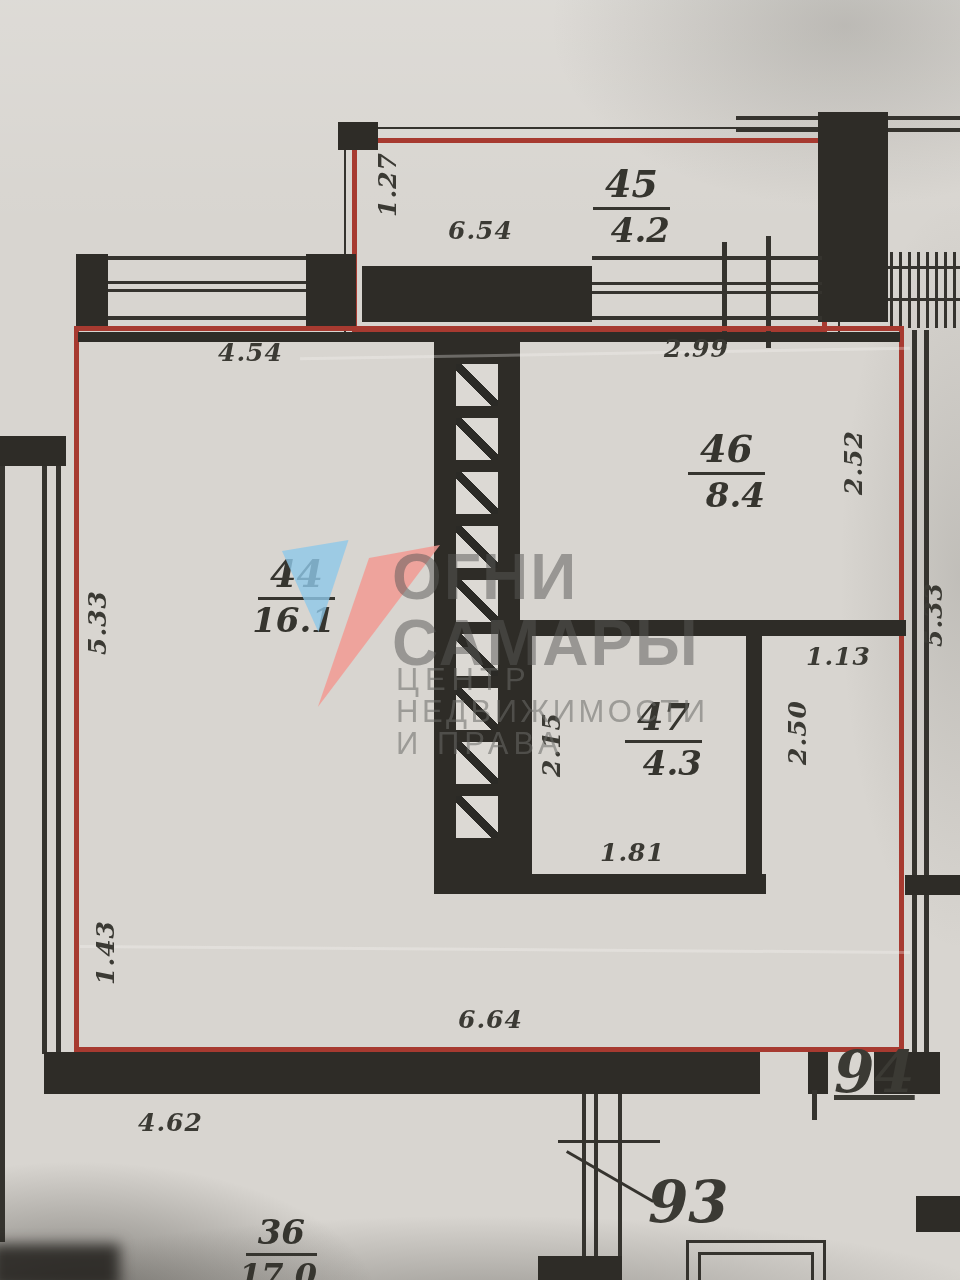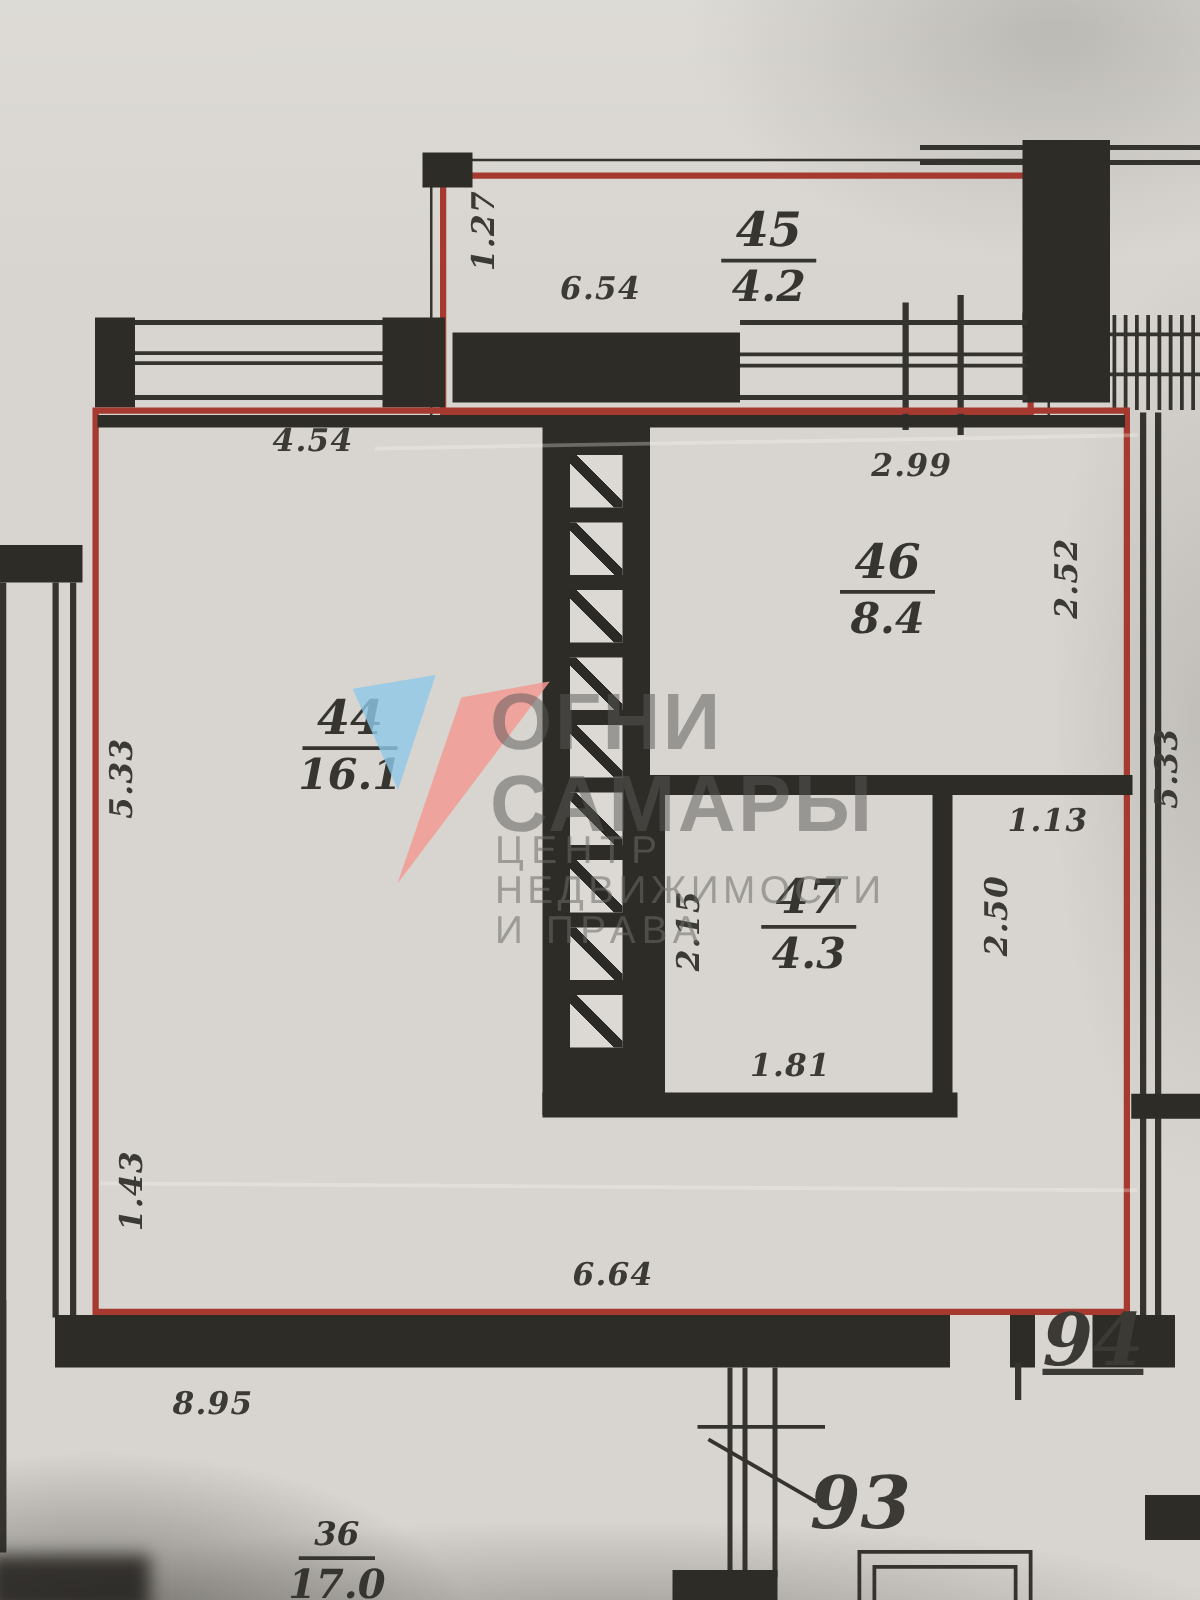--- a/index.html
+++ b/index.html
@@ -15,21 +15,21 @@
     font-family:"DejaVu Serif", serif;
   }
   .w{position:absolute;background:#2e2c27;}
   .thin{position:absolute;background:#35332e;}
   .red{position:absolute;border:5px solid #a73a30;background:transparent;}
   .outline{position:absolute;border:2px solid #35332e;background:transparent;}
   .sq{position:absolute;width:42px;height:42px;
       background:linear-gradient(45deg, transparent 42%, #2b2a26 42%, #2b2a26 56%, transparent 56%), #dcd9d4;}
   .dim{position:absolute;font-style:italic;font-weight:600;font-size:25px;color:#3b3a34;white-space:nowrap;letter-spacing:1px;}
   .rot{transform:rotate(-90deg);transform-origin:center center;}
-  .frac{position:absolute;text-align:center;font-style:italic;color:#36352f;}
+  .frac{position:absolute;text-align:right;font-style:italic;color:#36352f;}
   .frac .num{display:inline-block;font-size:38px;font-weight:700;line-height:1;padding:0 12px 4px;border-bottom:3px solid #36352f;}
   .frac .den{font-size:34px;font-weight:700;line-height:1.2;}
   .unit{position:absolute;font-style:italic;font-weight:600;font-size:58px;color:#3b3a34;}
   .wm-big{position:absolute;font-family:"Liberation Sans",sans-serif;font-weight:700;font-size:64px;
           color:rgba(88,88,85,.5);letter-spacing:2px;white-space:nowrap;}
   .wm-small{position:absolute;font-family:"Liberation Sans",sans-serif;font-weight:400;font-size:31px;
           color:rgba(108,108,104,.55);letter-spacing:6px;white-space:nowrap;}
   .tri{position:absolute;}
   .crease{position:absolute;background:rgba(250,250,246,.30);}
   .blob{position:absolute;background:rgba(33,31,27,.85);filter:blur(7px);}
@@ -131,38 +131,38 @@
   </div>
   <div class="frac" style="left:655px;top:430px;width:110px;">
     <span class="num">46</span>
     <div class="den">8.4</div>
   </div>
   <div class="frac" style="left:592px;top:698px;width:110px;">
     <span class="num">47</span>
     <div class="den">4.3</div>
   </div>
   <div class="frac" style="left:222px;top:1215px;width:95px;">
-    <span class="num" style="font-size:26px;">36</span>
+    <span class="num" style="font-size:34px;">36</span>
     <div class="den" style="font-size:32px;">17.0</div>
   </div>
 
   <div class="dim" style="left:448px;top:216px;">6.54</div>
   <div class="dim rot" style="left:352px;top:170px;width:70px;text-align:center;">1.27</div>
   <div class="dim" style="left:218px;top:338px;">4.54</div>
   <div class="dim rot" style="left:62px;top:608px;width:70px;text-align:center;">5.33</div>
-  <div class="dim" style="left:697px;top:334px;margin-top:24px;">2.99</div>
+  <div class="dim" style="left:664px;top:334px;">2.99</div>
   <div class="dim rot" style="left:818px;top:448px;width:70px;text-align:center;">2.52</div>
   <div class="dim" style="left:806px;top:642px;">1.13</div>
   <div class="dim rot" style="left:762px;top:718px;width:70px;text-align:center;">2.50</div>
   <div class="dim rot" style="left:516px;top:730px;width:70px;text-align:center;">2.15</div>
   <div class="dim" style="left:600px;top:838px;">1.81</div>
   <div class="dim rot" style="left:70px;top:938px;width:70px;text-align:center;">1.43</div>
   <div class="dim" style="left:458px;top:1005px;">6.64</div>
   <div class="dim rot" style="left:898px;top:600px;width:70px;text-align:center;">5.33</div>
-  <div class="dim" style="left:138px;top:1108px;">8.95</div>
+  <div class="dim" style="left:138px;top:1108px;">4.62</div>
 
   <div class="unit" style="left:834px;top:1038px;text-decoration:underline;">94</div>
   <div class="unit" style="left:648px;top:1168px;">93</div>
 
   <div class="tri" style="left:282px;top:540px;width:70px;height:92px;background:#8fc8e8;opacity:.8;
        clip-path:polygon(0 12%, 95% 0, 52% 100%);"></div>
   <div class="tri" style="left:298px;top:545px;width:142px;height:162px;background:#f29a93;opacity:.85;
        clip-path:polygon(14% 100%, 100% 0, 50% 8%);"></div>
   <div class="wm-big" style="left:392px;top:606px;">САМАРЫ</div>
   <div class="wm-big" style="left:392px;top:540px;">ОГНИ</div>

